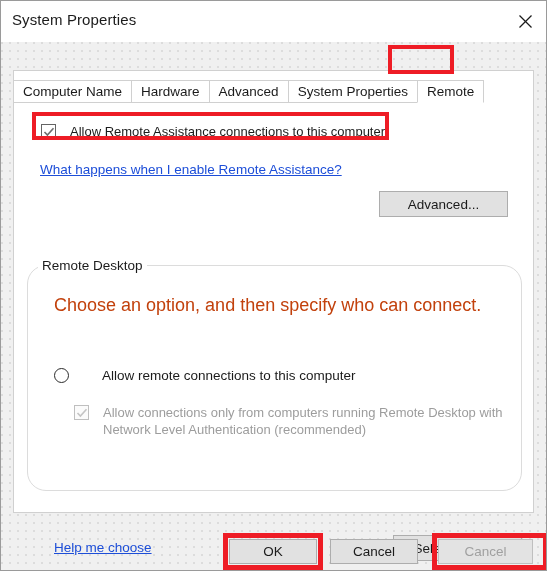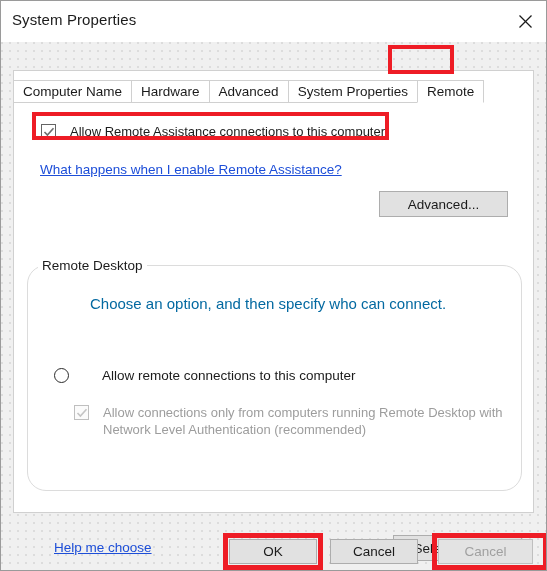--- a/index.html
+++ b/index.html
@@ -261,24 +261,23 @@
     color: #1b1b1b;
     margin-left: 5px;
     line-height: 17px;
     white-space: nowrap;
   }
 
   #static-choose {
     position: absolute;
     left: 26px;
     top: 29px;
-    font-size: 15px;
-    color: #0369a1;
-    white-space: nowrap;
-    margin-left: 36px;
+    font-size: 18px;
+    color: #c2410c;
+    white-space: nowrap;
   }
   #radio-dont-allow { left: 26px; top: 62px; }
   #radio-allow      { left: 26px; top: 101px; gap: 28px; }
   #nla-checkbox-row { left: 46px; top: 138px; }
 
   
   #btn-ok      { left: 228px; top: 538px; width: 88px; height: 25px; }
   #btn-cancel  { left: 329px; top: 538px; width: 88px; height: 25px; }
   #btn-apply   { left: 437px; top: 538px; width: 95px; height: 25px; }
 

